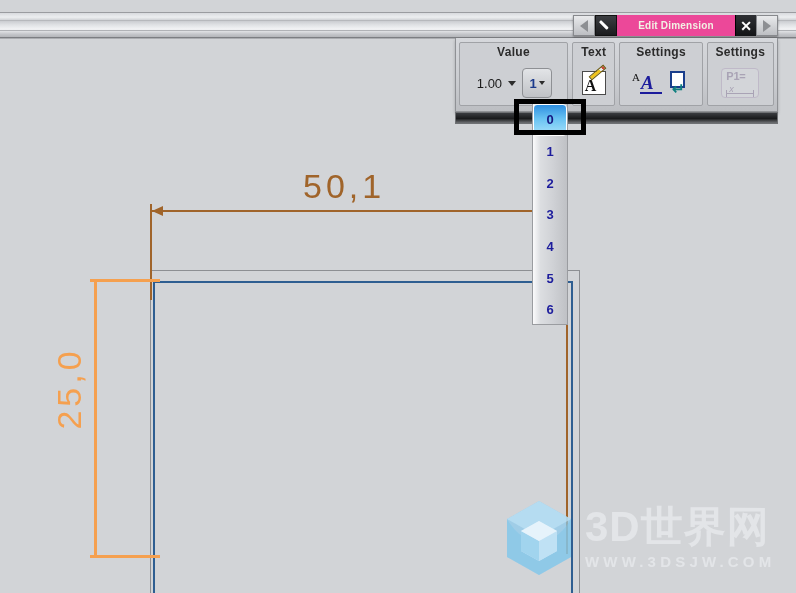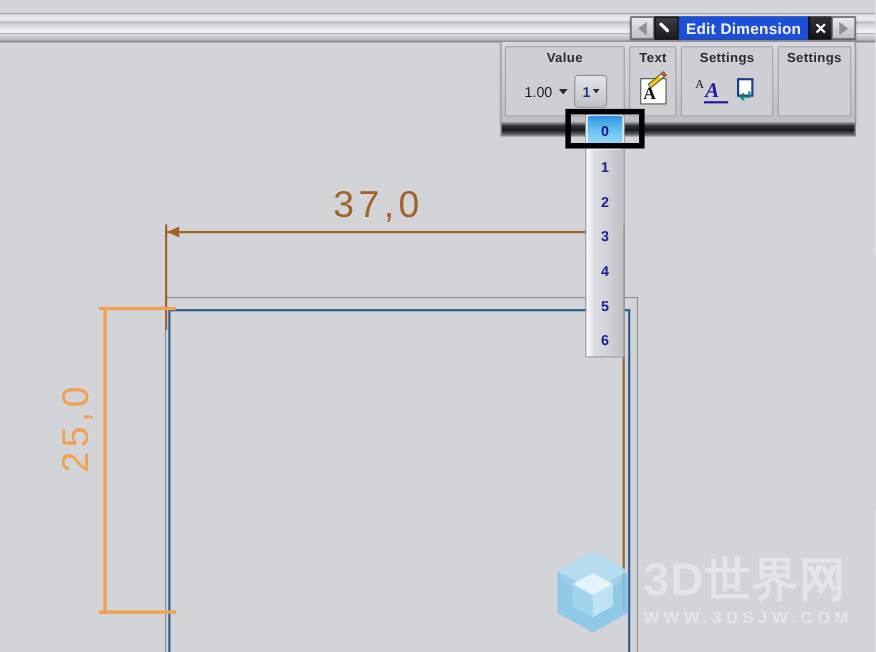--- a/index.html
+++ b/index.html
@@ -77,24 +77,24 @@
     content: ""; position: absolute;
     left: 1px; top: 1px; width: 11px; height: 3px;
     background: #fff;
     transform: rotate(45deg);
     transform-origin: left top;
     border-radius: 1px;
   }
   .tb-title {
     flex: 1;
     color: #f3f0e4;
-    font-size: 14px;
+    font-size: 10px;
     font-weight: bold;
     display: flex; align-items: center; justify-content: center;
-    background: #1d4ed8;
+    background: #ec4899;
     letter-spacing: .2px;
   }
   .tb-close {
     width: 20px;
     background: linear-gradient(to bottom, #2e3034, #131416);
     display: flex; align-items: center; justify-content: center;
     color: #ffffff; font-size: 14px; font-weight: bold;
     border-left: 1px solid #000;
     line-height: 1;
   }
@@ -391,21 +391,21 @@
   <div class="cad">
 
     <div class="rect-grey"></div>
     <div class="rect-blue"></div>
 
     <div class="dim-h-ext-left"></div>
     <div class="dim-h-ext-right"></div>
     <div class="dim-h-line"></div>
     <div class="arrow-left-h"></div>
     <div class="arrow-right-h"></div>
-    <div class="dim-h-text">37,0</div>
+    <div class="dim-h-text">50,1</div>
 
     <div class="dim-v-ext-top"></div>
     <div class="dim-v-ext-bot"></div>
     <div class="dim-v-line"></div>
     <div class="dim-v-text">25,0</div>
   </div>
 
   <div class="watermark">
     <div class="wm-logo">
       <svg width="72" height="78" viewBox="0 0 72 78">
@@ -472,20 +472,29 @@
         </span>
         <span class="icon-page">
           <span class="sheet"></span>
           <span class="ret">↵</span>
         </span>
       </div>
     </div>
 
     <div class="panel panel-driving">
       <div class="panel-title">Settings</div>
+      <div class="panel-body">
+        <span class="icon-driving">
+          <span class="p1">P1=</span>
+          <span class="dimline"></span>
+          <span class="tick-l"></span>
+          <span class="tick-r"></span>
+          <span class="xdim">x</span>
+        </span>
+      </div>
     </div>
   </div>
 
   <div class="toolbar-foot"></div>
 
   <div class="dropdown">
       <div class="dd-item selected">0</div>
       <div class="dd-item">1</div>
       <div class="dd-item">2</div>
       <div class="dd-item">3</div>

